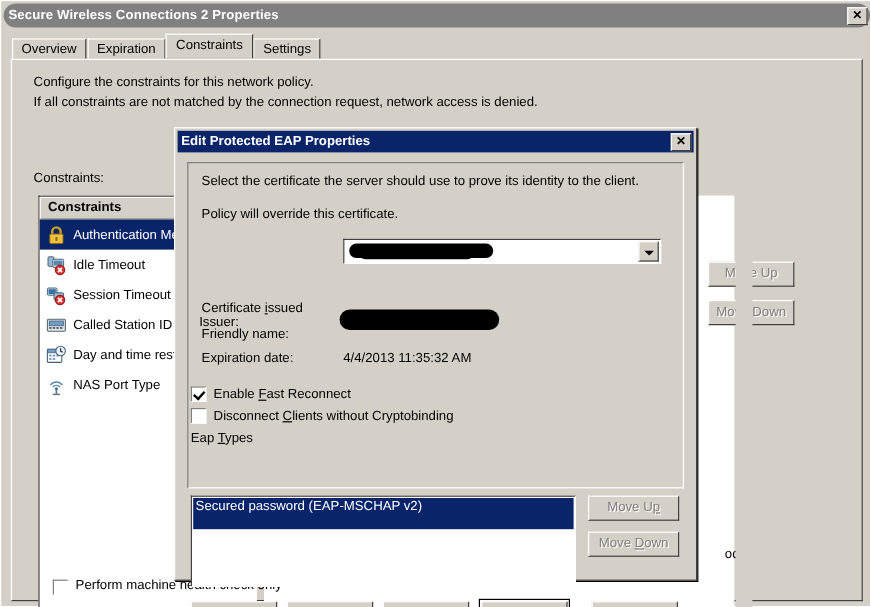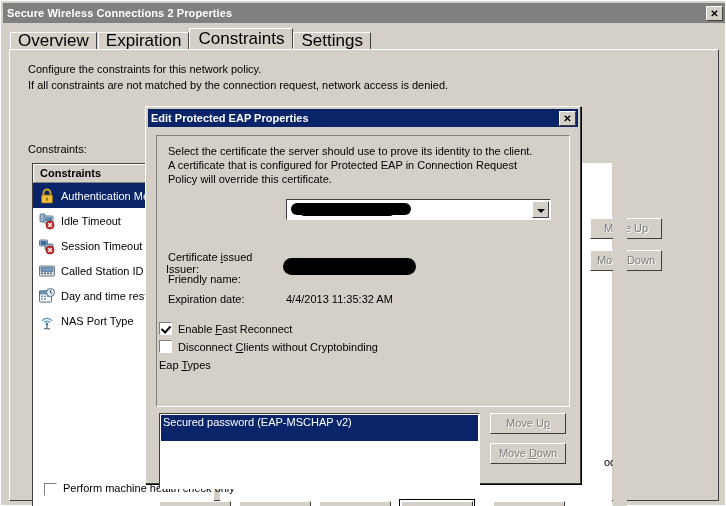--- a/index.html
+++ b/index.html
@@ -34,20 +34,21 @@
   .outer-titlebar {
     position: absolute;
     left: 2px; top: 2px;
     width: 722px;
     height: 20px;
     background: #808080;
     display: flex;
     align-items: center;
     padding: 0 2px 0 4px;
     box-sizing: border-box;
+    border-radius: 10px;
   }
   .outer-title-text {
     color: #ffffff;
     font-weight: bold;
     font-size: 11px;
     flex: 1;
     white-space: nowrap;
     overflow: hidden;
     letter-spacing: 0.1px;
   }
@@ -77,21 +78,21 @@
     align-items: flex-end;
   }
   .tab {
     height: 17px;
     padding: 0 7px;
     background: #d4d0c8;
     border-top: 1px solid #ffffff;
     border-left: 1px solid #ffffff;
     border-right: 1px solid #404040;
     box-sizing: border-box;
-    font-size: 17px;
+    font-size: 11px;
     line-height: 16px;
     margin-right: 1px;
     color: #000;
     white-space: nowrap;
     cursor: default;
   }
   .tab.active {
     height: 21px;
     line-height: 19px;
     margin: 0 0 0 -1px;
@@ -536,21 +537,20 @@
   <div class="modal">
 
     <div class="modal-titlebar">
       <div class="modal-title-text">Edit Protected EAP Properties</div>
       <div class="titlebar-close">✕</div>
     </div>
 
     <div class="group-box"></div>
 
     <div class="m-text" style="left:22px; top:38px;">Select the certificate the server should use to prove its identity to the client.</div>
-    <div class="m-text" style="left:22px; top:52px;">A certificate that is configured for Protected EAP in Connection Request</div>
     <div class="m-text" style="left:22px; top:66px;">Policy will override this certificate.</div>
 
     <div class="m-text" style="left:22px; top:96px;margin-top:48px;">Certificate <u>i</u>ssued</div>
 
     <div class="combo">
       <div class="redaction" style="left:4px; top:3px; width:120px; height:12px; border-radius:7px;"></div>
       <div class="redaction" style="left:12px; top:5px; width:96px; height:11px; border-radius:6px;"></div>
       <div class="combo-arrow"></div>
     </div>
 

